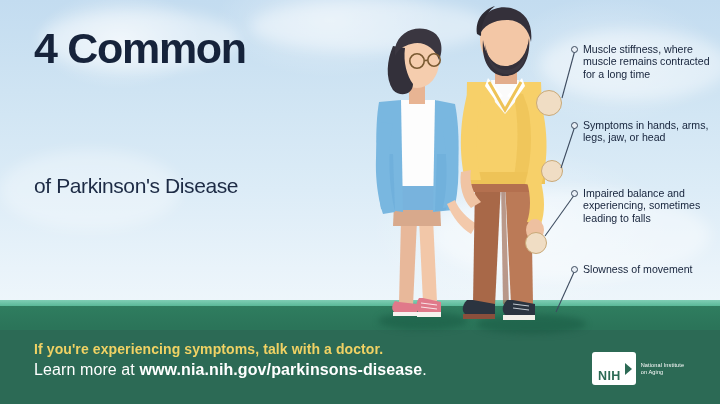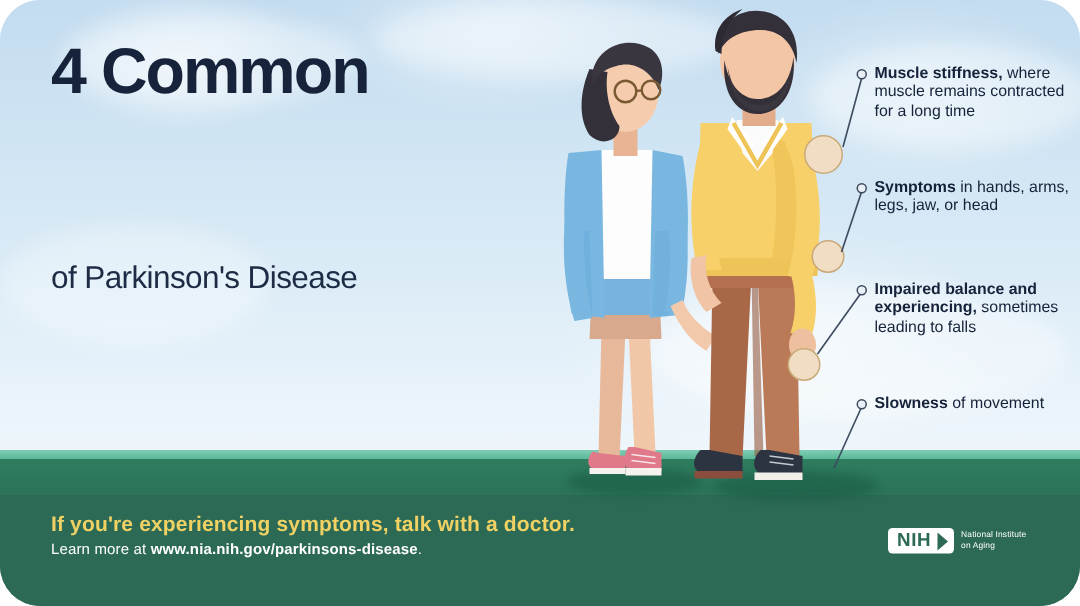--- a/index.html
+++ b/index.html
@@ -3,21 +3,20 @@
 <meta charset="utf-8">
 <style>
   html,body{margin:0;padding:0;background:#ffffff;}
   body{font-family:"Liberation Sans","DejaVu Sans",sans-serif;}
 
   #poster{
     position:relative;
     width:720px;height:404px;
     overflow:hidden;
     background:#cfe2f2;
-    border-radius:27px;
   }
 
   
   .sky{
     position:absolute;left:0;top:0;width:720px;height:305px;
     background:
       radial-gradient(120px 70px at 120px 40px, rgba(255,255,255,.55), rgba(255,255,255,0) 70%),
       radial-gradient(160px 80px at 330px 20px, rgba(255,255,255,.40), rgba(255,255,255,0) 72%),
       radial-gradient(150px 90px at 610px 60px, rgba(255,255,255,.35), rgba(255,255,255,0) 72%),
       radial-gradient(200px 110px at 520px 230px, rgba(255,255,255,.42), rgba(255,255,255,0) 75%),
@@ -60,48 +59,48 @@
   }
   .bodytext{
     position:absolute;left:34px;top:222px;width:322px;
     color:#25354f;
     font-size:11.4px;line-height:17.4px;
     letter-spacing:.05px;
   }
 
   
   .callout{position:absolute;width:140px;color:#15223a;font-size:10.6px;line-height:12.4px;}
-  .callout b{font-weight:bold;}
+  .callout b{font-weight:normal;}
   .dot{
     position:absolute;width:7px;height:7px;border-radius:50%;
     background:#e9eff6;border:1.3px solid #3c4a5e;
     box-sizing:border-box;
   }
   .bodymark{
     position:absolute;border-radius:50%;
     background:#f0ddc4;border:1.4px solid #c9a978;
     box-sizing:border-box;
   }
 
   
   .foot1{
     position:absolute;left:34px;top:341px;
     font-size:14px;font-weight:bold;color:#f0d264;letter-spacing:.1px;
   }
   .foot2{
     position:absolute;left:34px;top:361px;
-    font-size:10px;color:#ffffff;letter-spacing:.1px;
+    font-size:16px;color:#ffffff;letter-spacing:.1px;
   }
   .foot2 b{font-weight:bold;color:#ffffff;}
 
   
   .nih{position:absolute;left:592px;top:352px;display:flex;align-items:center;gap:5px;}
   .nihbox{
     position:relative;background:#ffffff;border-radius:3px;
-    padding:2px 15px 2px 6px;
+    padding:18px 15px 2px 6px;
     color:#2c6a55;font-weight:bold;font-size:12.5px;letter-spacing:.4px;
     line-height:13px;
   }
   .nihbox .chev{
     position:absolute;right:4px;top:50%;transform:translateY(-50%);
     width:0;height:0;
     border-top:6px solid transparent;border-bottom:6px solid transparent;
     border-left:7px solid #2c6a55;
   }
   .nihtxt{color:#ffffff;font-size:5.6px;line-height:7px;letter-spacing:.1px;}

